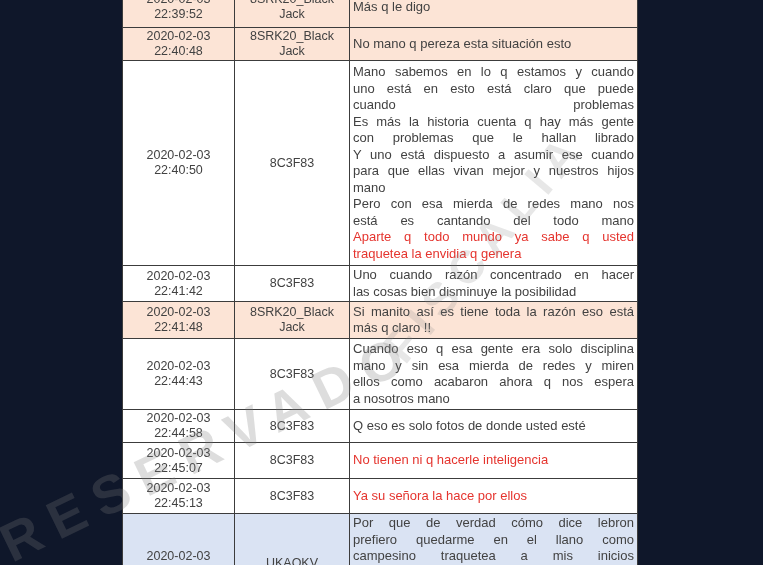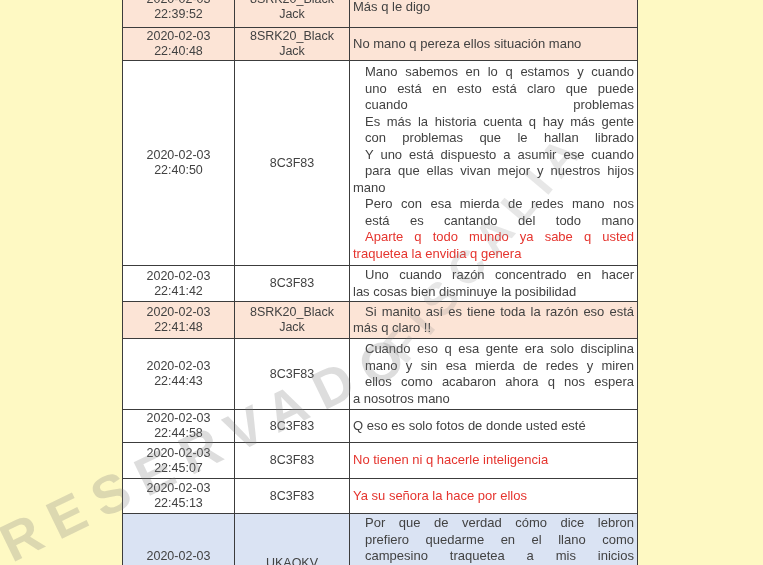--- a/index.html
+++ b/index.html
@@ -2,21 +2,21 @@
 <html><head>
 <meta charset="utf-8">
 <style>
   html,body{margin:0;padding:0;}
   body{
     width:763px;height:565px;overflow:hidden;position:relative;
     background:#ffffff;
     font-family:"Liberation Sans", sans-serif;
     -webkit-font-smoothing:antialiased;
   }
-  .page{position:absolute;inset:0;overflow:hidden;background:#fef9c3;}
+  .page{position:absolute;inset:0;overflow:hidden;background:#0f172a;}
 
   
   .wm{
     position:absolute;z-index:6;pointer-events:none;
     font-weight:bold;color:rgba(125,125,125,0.26);
     white-space:nowrap;user-select:none;
   }
   .wm1{
     left:-10px;top:518px;font-size:54px;letter-spacing:13px;
     transform:rotate(-26deg);transform-origin:0 0;
@@ -41,21 +41,21 @@
   tr.bg-white td{background:#ffffff;}
   tr.bg-blue  td{background:#dae3f3;}
 
   td.c-time, td.c-sender{
     text-align:center;font-size:12.5px;line-height:15px;
   }
   td.c-msg{font-size:13px;line-height:16.5px;padding:2px 4px;}
   tr.msg-top td.c-msg{vertical-align:top;}
 
   .line{text-align:left;overflow-wrap:break-word;}
-  .line.j{text-align:justify;text-align-last:justify;text-justify:inter-word;margin-left:12px;}
+  .line.j{text-align:justify;text-align-last:justify;text-justify:inter-word;}
   .line.red{color:#e5342e;font-weight:normal;}
 
   
   table.chat tr:nth-child(1){height:41px;}
   table.chat tr:nth-child(2){height:30px;}
   table.chat tr:nth-child(3){height:205px;}
   table.chat tr:nth-child(4){height:34px;}
   table.chat tr:nth-child(5){height:37px;}
   table.chat tr:nth-child(6){height:71px;}
   table.chat tr:nth-child(7){height:30px;}
@@ -91,21 +91,21 @@
         <tr class="bg-peach">
           <td class="c-time">
             <div>2020-02-03</div>
             <div>22:40:48</div>
           </td>
           <td class="c-sender">
             <div>8SRK20_Black</div>
             <div>Jack</div>
           </td>
           <td class="c-msg">
-            <div class="line">No mano q pereza ellos situación mano</div>
+            <div class="line">No mano q pereza esta situación esto</div>
           </td>
         </tr>
         <tr class="bg-white">
           <td class="c-time">
             <div>2020-02-03</div>
             <div>22:40:50</div>
           </td>
           <td class="c-sender">
             <div>8C3F83</div>
           </td>

